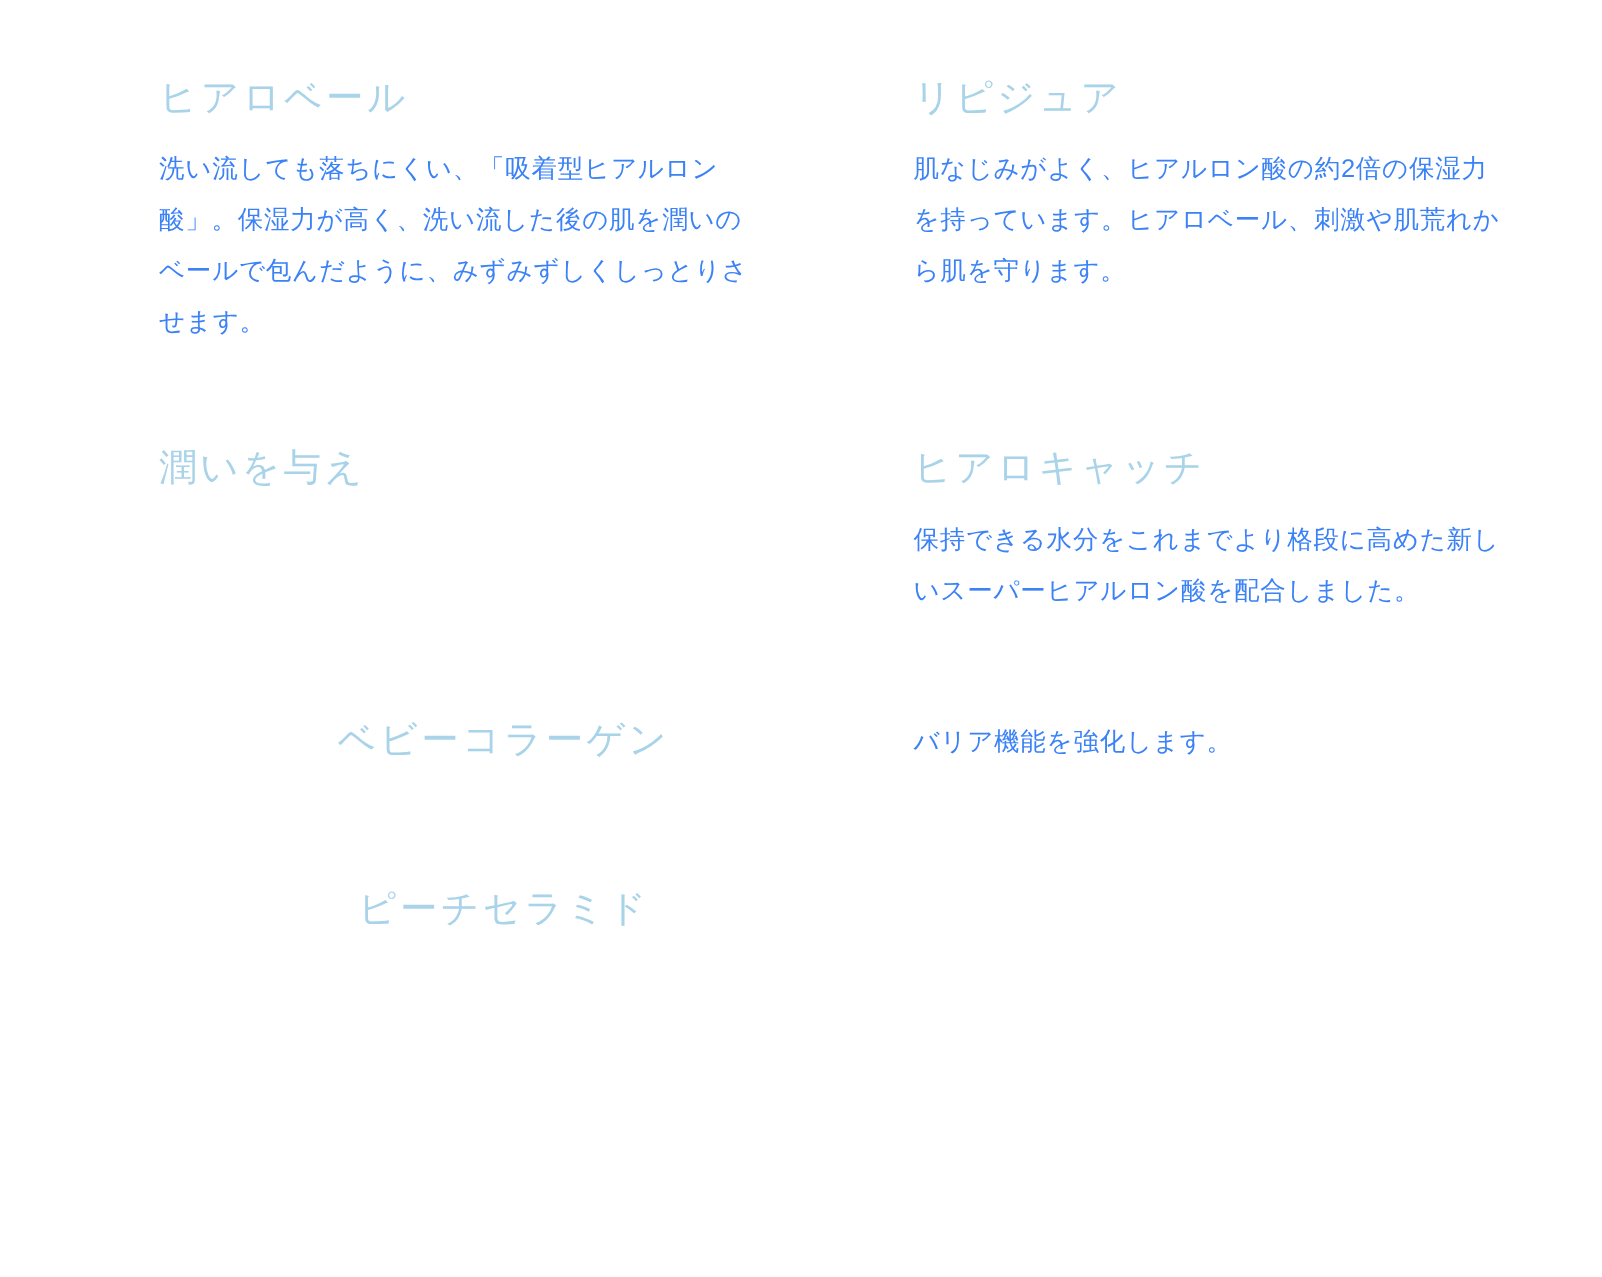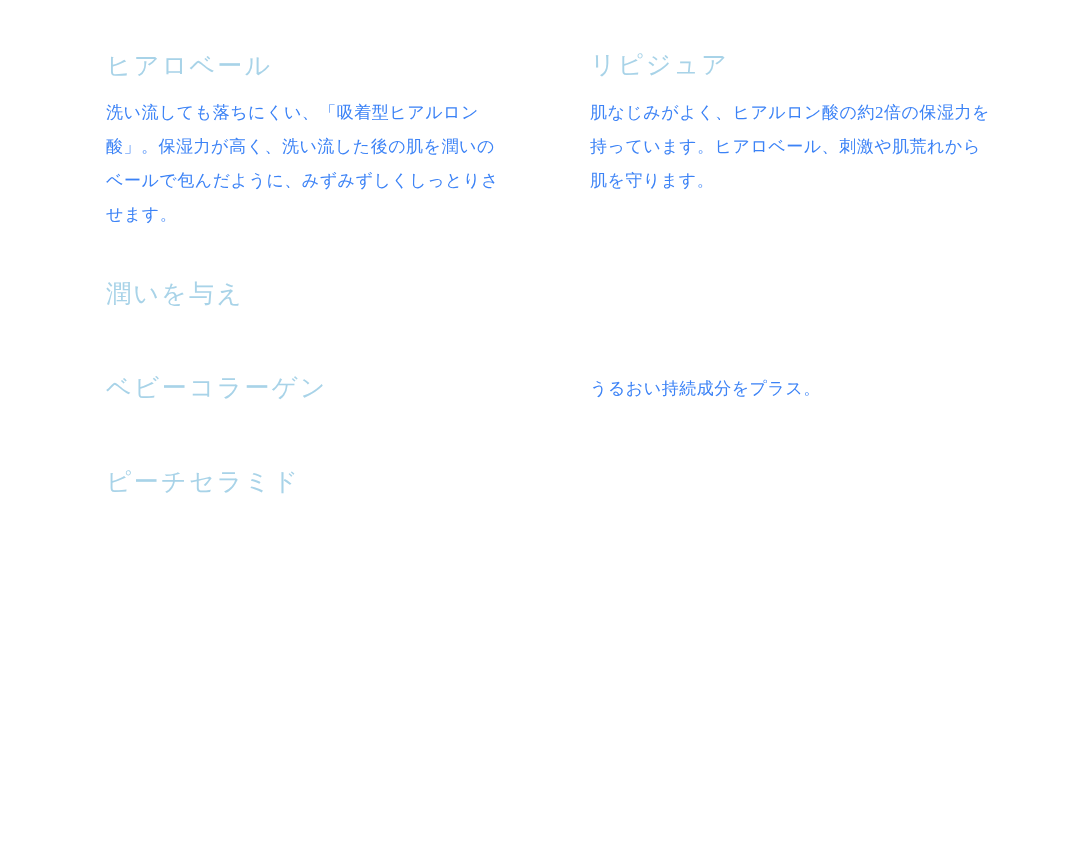--- a/index.html
+++ b/index.html
@@ -19,20 +19,21 @@
     height: 851px;
     box-sizing: border-box;
     padding: 28px 60px 0 106px;
   }
   .grid {
     display: grid;
     grid-template-columns: 484px 484px;
     column-gap: 0px;
     row-gap: 0px;
     align-content: start;
+    gap: 19px;
   }
   .cell {
     width: 400px;
   }
   .cell.right {
     padding-left: 0px;
   }
   .ingredient-title {
     color: #a8d3e8;
     font-size: 25px;
@@ -44,29 +45,30 @@
   }
   .ingredient-body {
     color: #3b82f6;
     font-size: 17px;
     font-weight: 400;
     line-height: 2.0;
     letter-spacing: 0.03em;
     margin: 0;
   }
   .block-1 { grid-column: 1; grid-row: 1; padding-top: 22px; }
-  .block-2 { grid-column: 2; grid-row: 1; padding-top: 22px; font-family: Liberation Serif, serif; }
+  .block-2 { grid-column: 2; grid-row: 1; padding-top: 22px; }
   .block-3 { grid-column: 1; grid-row: 2; padding-top: 46px; }
   .block-4 { grid-column: 2; grid-row: 2; padding-top: 46px; }
   .block-5 { grid-column: 1; grid-row: 3; padding-top: 48px; }
   .block-6 { grid-column: 2; grid-row: 3; padding-top: 48px; }
   .block-7 { grid-column: 1; grid-row: 4; padding-top: 48px; }
   .block-8 { grid-column: 2; grid-row: 4; }
   .wide-title {
     width: 460px;
+    text-align: center;
   }
 </style>
 </head>
 <body>
 
 <div class="page">
   <div class="grid">
 
     <div class="cell block-1">
       <h3 class="ingredient-title">ヒアロベール</h3>
@@ -75,27 +77,31 @@
 
     <div class="cell right block-2">
       <h3 class="ingredient-title">リピジュア</h3>
       <p class="ingredient-body">肌なじみがよく、ヒアルロン酸の約2倍の保湿力を持っています。ヒアロベール、刺激や肌荒れから肌を守ります。</p>
     </div>
 
     <div class="cell block-3">
       <h3 class="ingredient-title">潤いを与え</h3>
     </div>
 
+    <div class="cell right block-4">
+      <h3 class="ingredient-title">ヒアロキャッチ</h3>
+      <p class="ingredient-body">保持できる水分をこれまでより格段に高めた新しいスーパーヒアルロン酸を配合しました。</p>
+    </div>
 
     <div class="cell block-5">
       <h3 class="ingredient-title wide-title">ベビーコラーゲン</h3>
     </div>
 
     <div class="cell right block-6">
-      <p class="ingredient-body">うるおい持続成分をプラス。</p>
+      <p class="ingredient-body">バリア機能を強化します。</p>
     </div>
 
     <div class="cell block-7">
       <h3 class="ingredient-title wide-title">ピーチセラミド</h3>
     </div>
 
     <div class="cell right block-8"></div>
 
   </div>
 </div>

